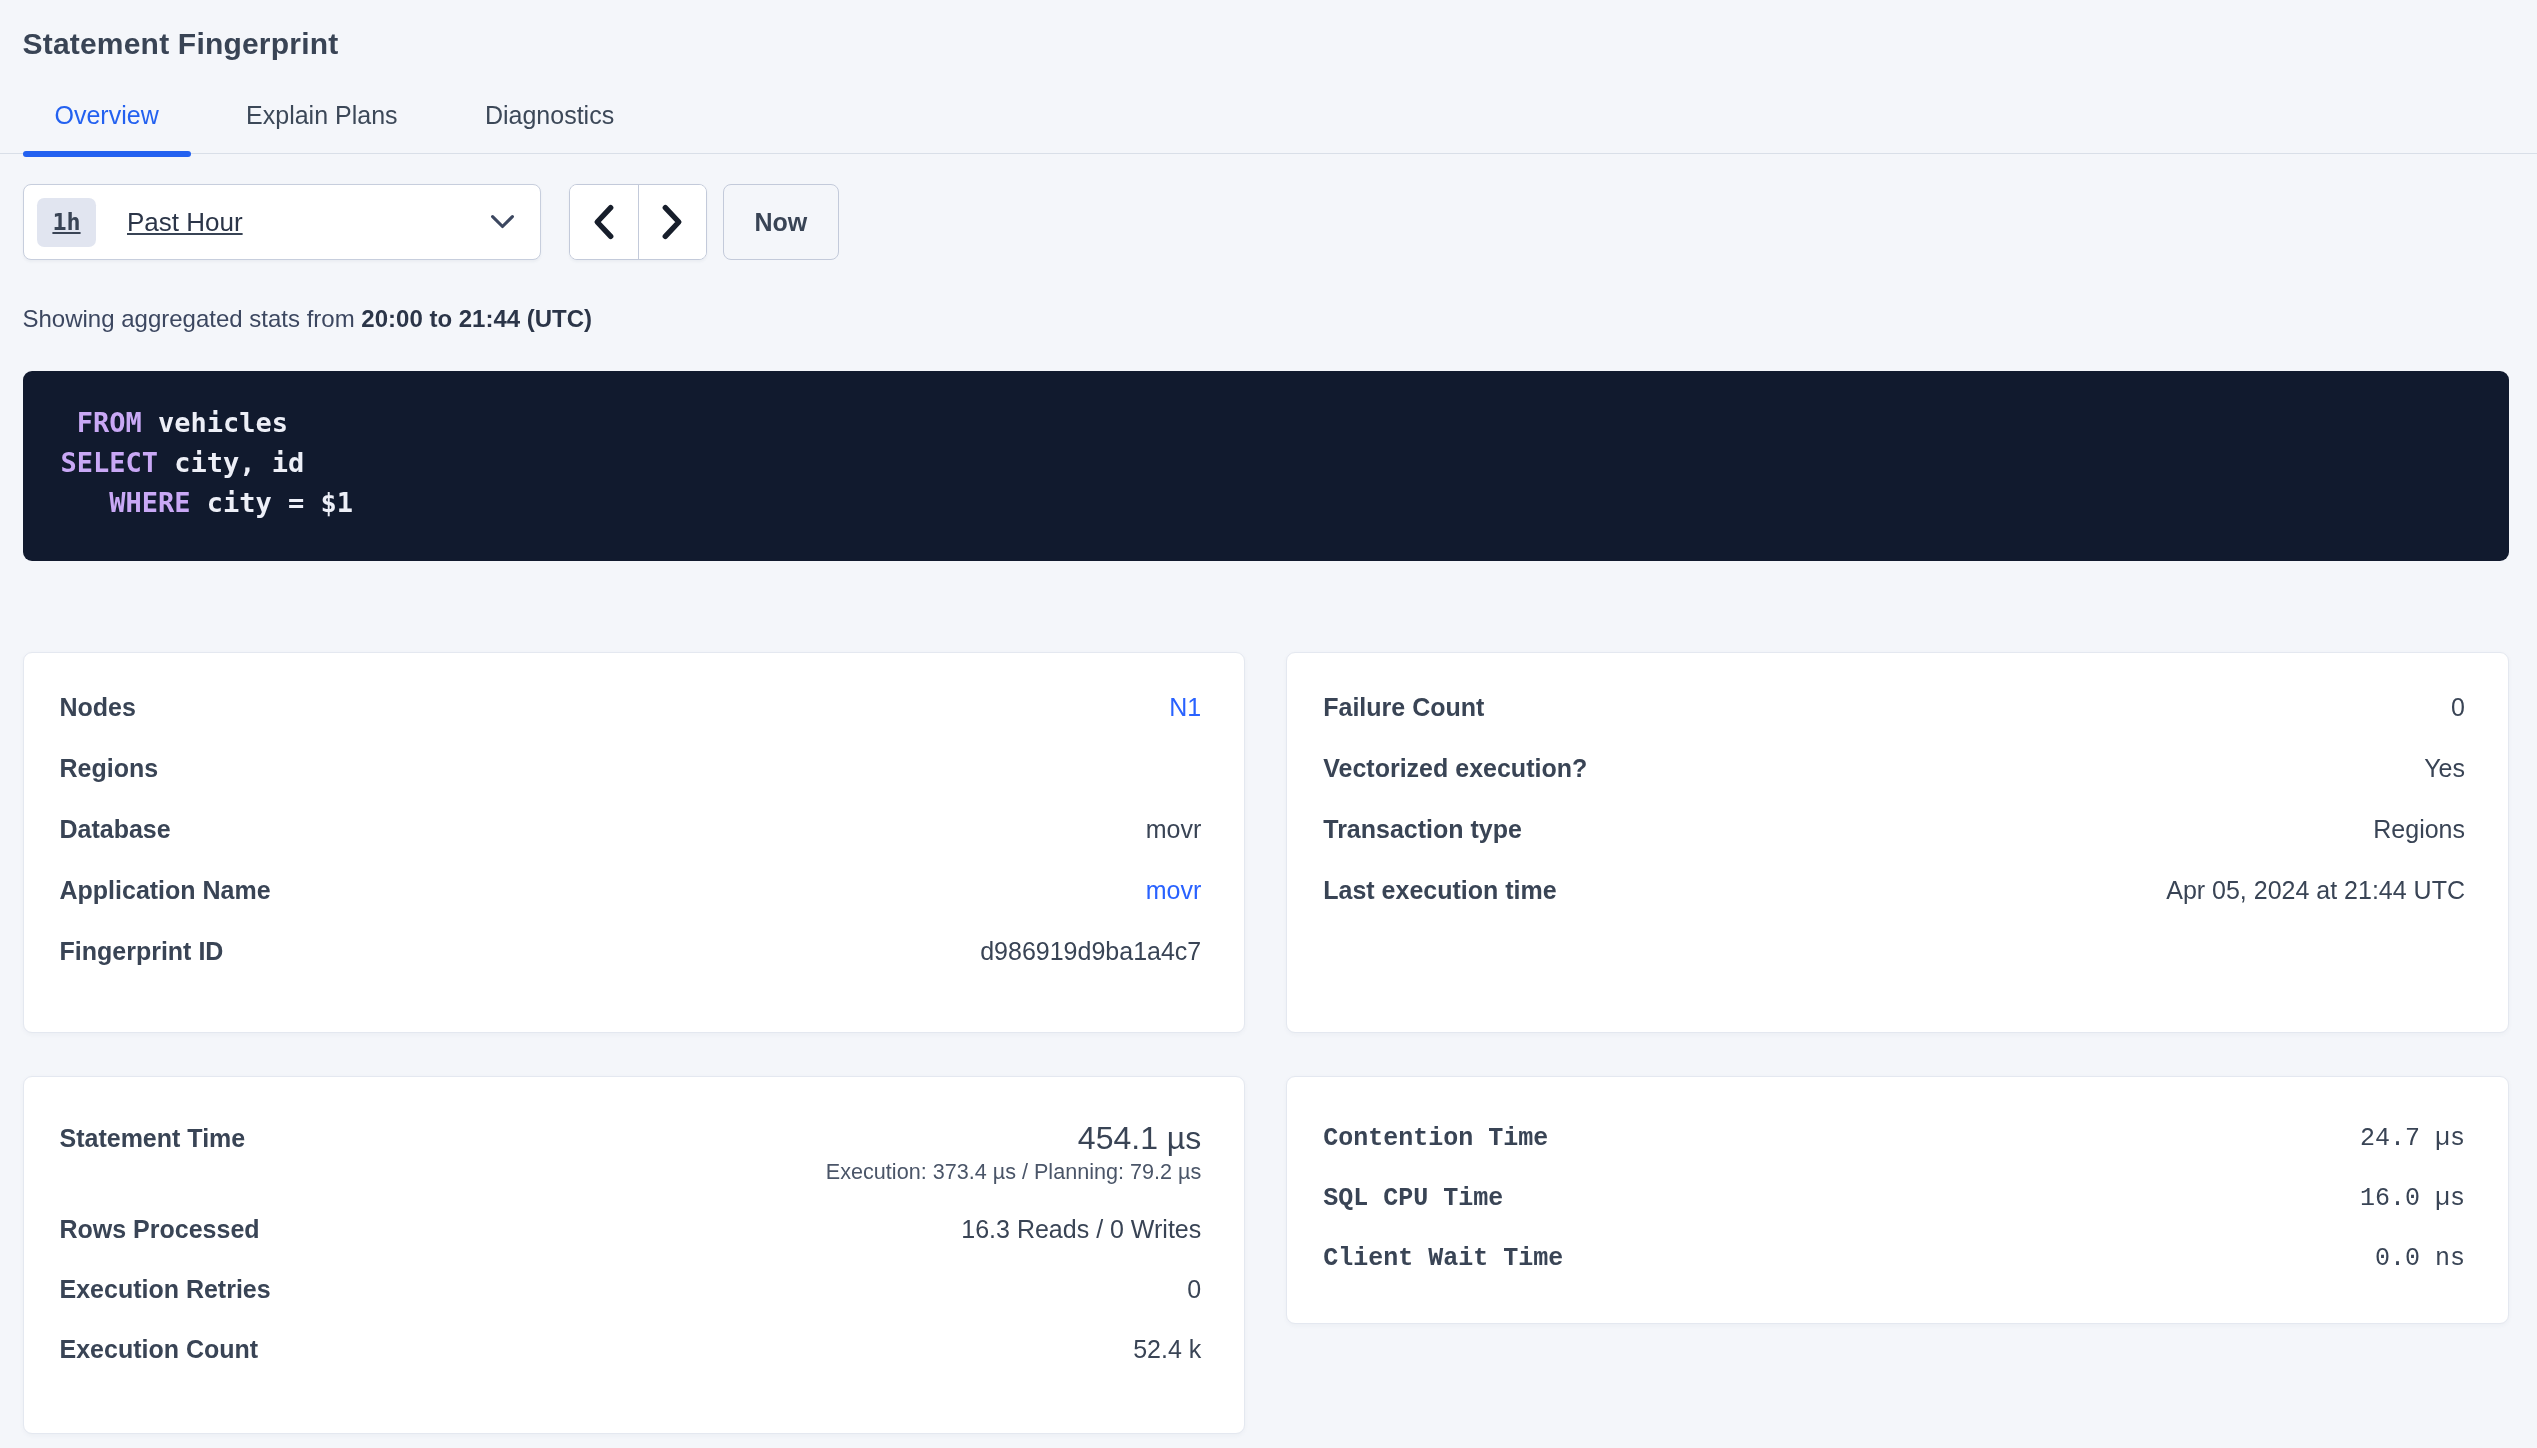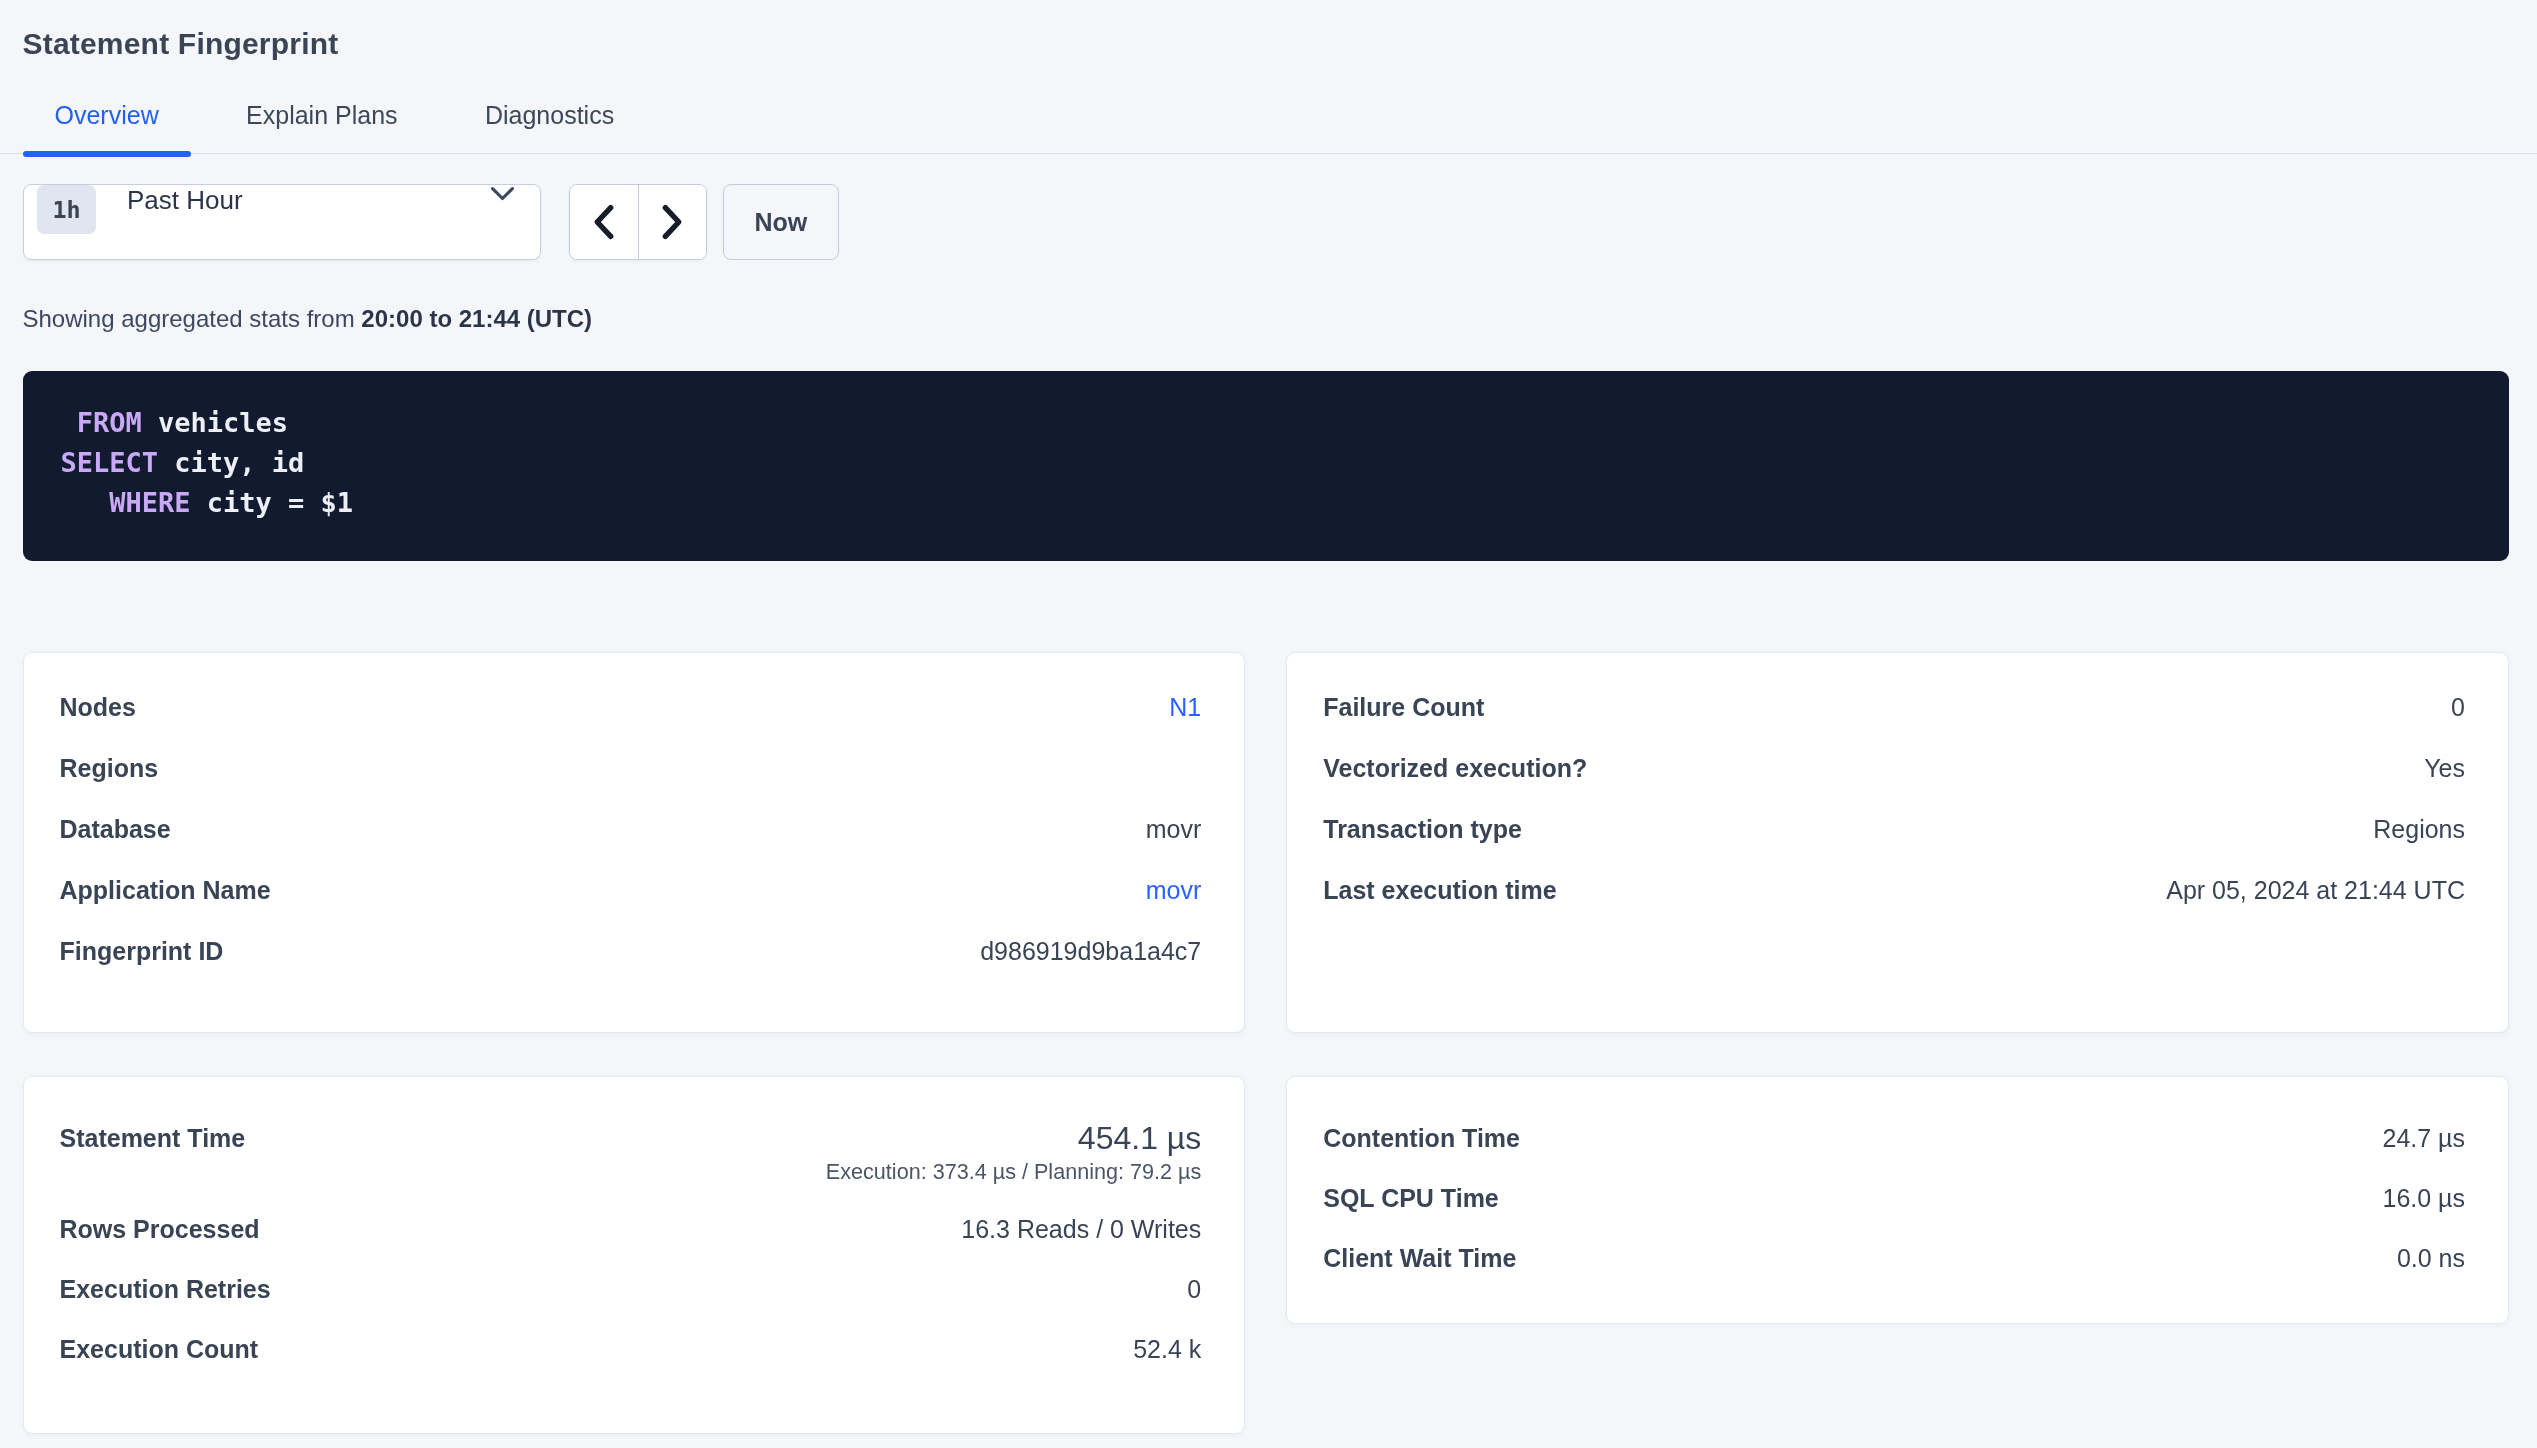--- a/index.html
+++ b/index.html
@@ -52,24 +52,25 @@
     align-items: center;
     margin: 30px 0 0 22.5px;
   }
   .range-select {
     width: 518px;
     height: 76px;
     background: #ffffff;
     border: 1.8px solid #c7cedd;
     border-radius: 8px;
     display: flex;
-    align-items: flex-start;
+    align-items: center;
     padding: 0 23.4px 0 13.5px;
     cursor: pointer;
     box-shadow: 0 1.8px 2.7px rgba(60,70,100,0.05);
+    text-decoration: underline;
   }
   .range-badge {
     min-width: 59px;
     height: 49px;
     background: #e1e5f0;
     border-radius: 7.2px;
     display: flex;
     align-items: center;
     justify-content: center;
     font-family: "DejaVu Sans Mono", monospace;
@@ -164,21 +165,21 @@
   }
   .card.h-meta  { height: 381px; padding-top: 24px; }
   .card.h-statsL{ height: 358px; padding-top: 43px; }
   .card.h-statsR{ height: 248px; padding-top: 31.5px; }
   .crow {
     height: 61px;
     display: flex;
     align-items: center;
     justify-content: space-between;
   }
-  .card.h-statsR .crow { height: 60px; }
+  .card.h-statsR .crow { height: 60px; font-family: Liberation Mono, monospace; }
   .crow-tall {
     display: flex;
     align-items: flex-start;
     justify-content: space-between;
     margin-bottom: 10.8px;
   }
   .crow-tall .clabel { line-height: 36px; }
   .clabel {
     font-size: 25px;
     font-weight: 700;

